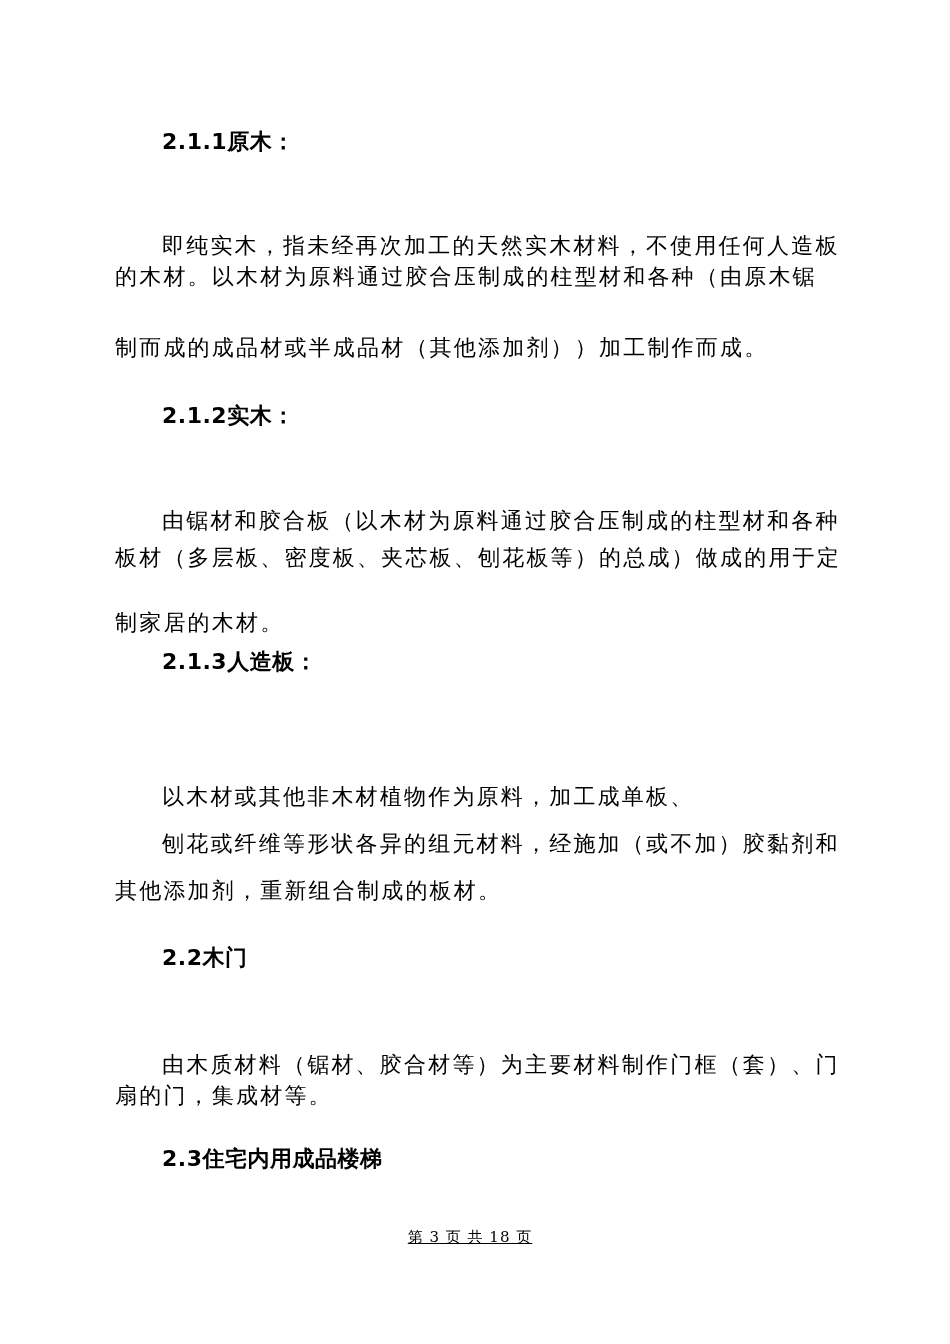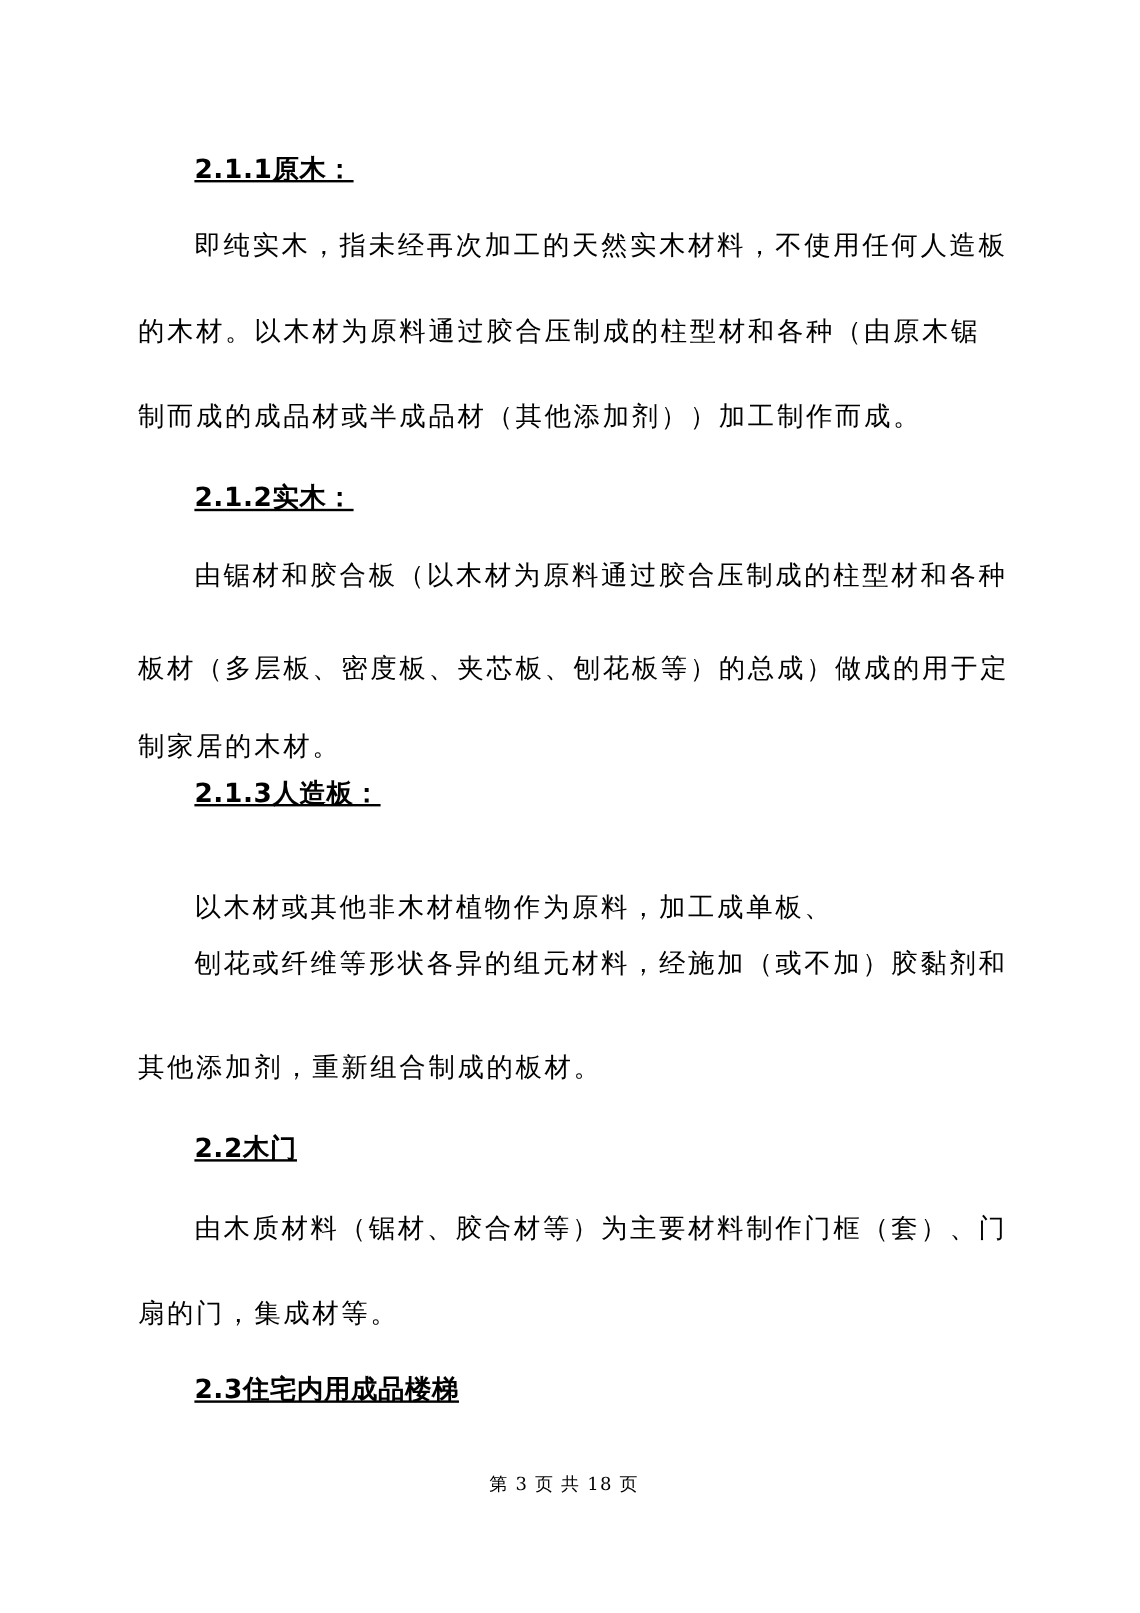--- a/index.html
+++ b/index.html
@@ -1,23 +1,23 @@
 <!DOCTYPE html>
 <html><head>
 <meta charset="utf-8">
 <style>
   html, body { margin: 0; padding: 0; background: #ffffff; }
   body { width: 950px; height: 1344px; position: relative; overflow: hidden;
          font-family: "DejaVu Serif", "Liberation Serif", serif; color: #000; }
   .line { position: absolute; left: 115px; font-size: 22px; white-space: nowrap;
           letter-spacing: 2.2px; line-height: 30px; }
-  .indent { left: 162px; }
-  .heading { font-weight: bold; letter-spacing: 0.5px; left: 162px; font-family: "DejaVu Sans", "Liberation Sans", sans-serif; text-decoration: underline; }
+  .indent { left: 162px; margin-top: 40px; }
+  .heading { font-weight: bold; letter-spacing: 0.5px; left: 162px; font-family: "DejaVu Sans", "Liberation Sans", sans-serif; }
   .footer { position: absolute; top: 1228px; left: 0; width: 940px; text-align: center;
-            font-size: 15px; letter-spacing: 1px; }
+            font-size: 15px; letter-spacing: 1px; text-decoration: underline; }
 </style>
 </head>
 <body>
 
 <div>
   <div class="line heading" style="top:127px">2.1.1原木：</div>
   <div class="line indent" style="top:191px">即纯实木，指未经再次加工的天然实木材料，不使用任何人造板</div>
   <div class="line" style="top:262px">的木材。以木材为原料通过胶合压制成的柱型材和各种（由原木锯</div>
   <div class="line" style="top:333px">制而成的成品材或半成品材（其他添加剂））加工制作而成。</div>
 

